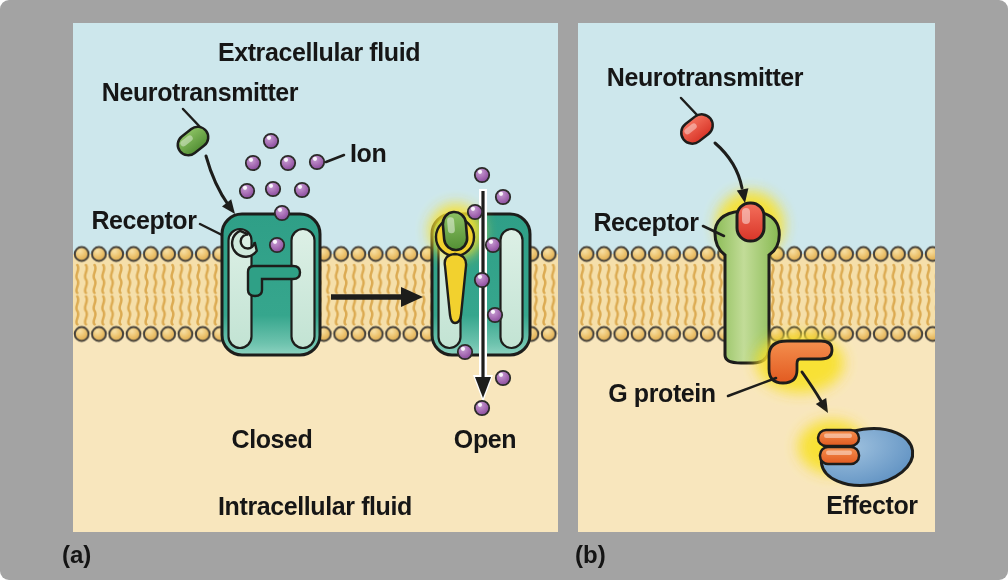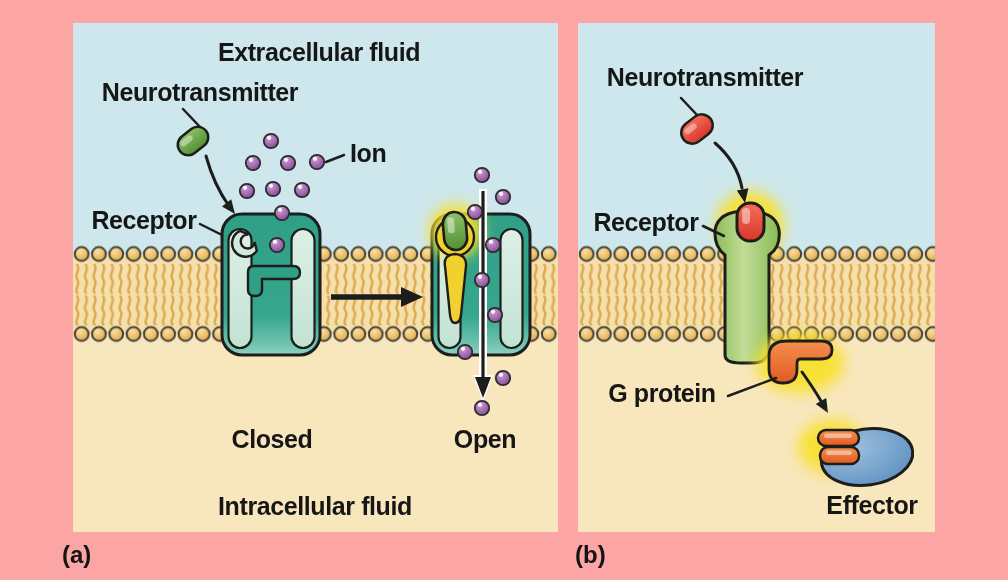--- a/index.html
+++ b/index.html
@@ -1,17 +1,17 @@
 <!DOCTYPE html>
 <html><head>
 <meta charset="utf-8">
 <style>
   html,body{margin:0;padding:0;background:#ffffff;}
-  .stage{position:relative;width:1008px;height:580px;background:#fca5a5;overflow:hidden;
-         font-family:"Liberation Sans",sans-serif;}
+  .stage{position:relative;width:1008px;height:580px;background:#a3a3a3;overflow:hidden;
+         font-family:"Liberation Sans",sans-serif;border-radius:9px;}
   .stage svg{position:absolute;display:block;}
   .panel-a{left:73px;top:23px;}
   .panel-b{left:578px;top:23px;}
   .tag{position:absolute;font-weight:bold;font-size:24px;color:#141414;}
   .tag-a{left:62px;top:541px;}
   .tag-b{left:575px;top:541px;}
   text.lbl{font-family:"Liberation Sans",sans-serif;font-weight:bold;font-size:25px;
            fill:#161616;letter-spacing:-0.4px;}
   .ptr{stroke:#1d1d1b;stroke-width:2.5;stroke-linecap:round;}
   .arrowpath{stroke:#1d1d1b;stroke-width:3;fill:none;stroke-linecap:round;}

